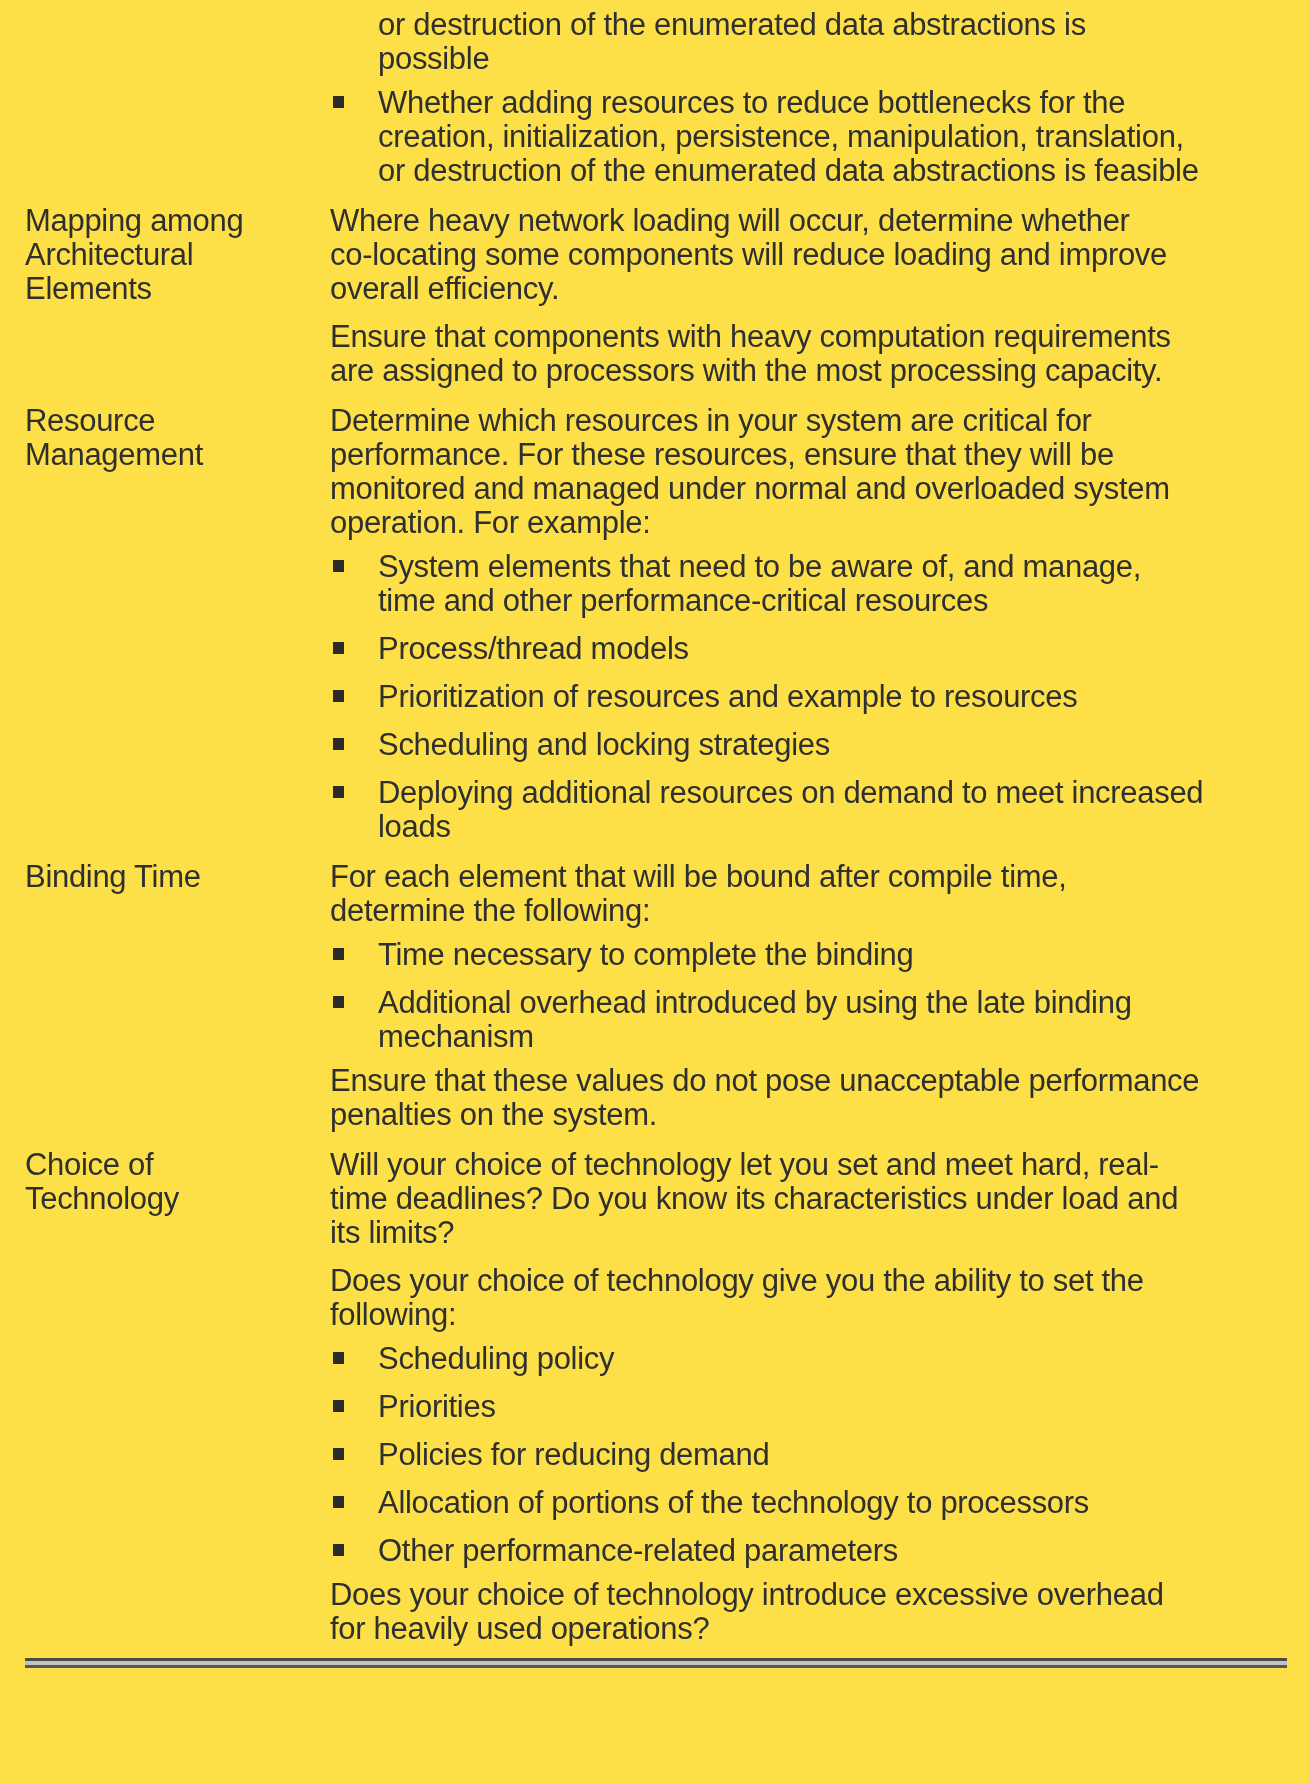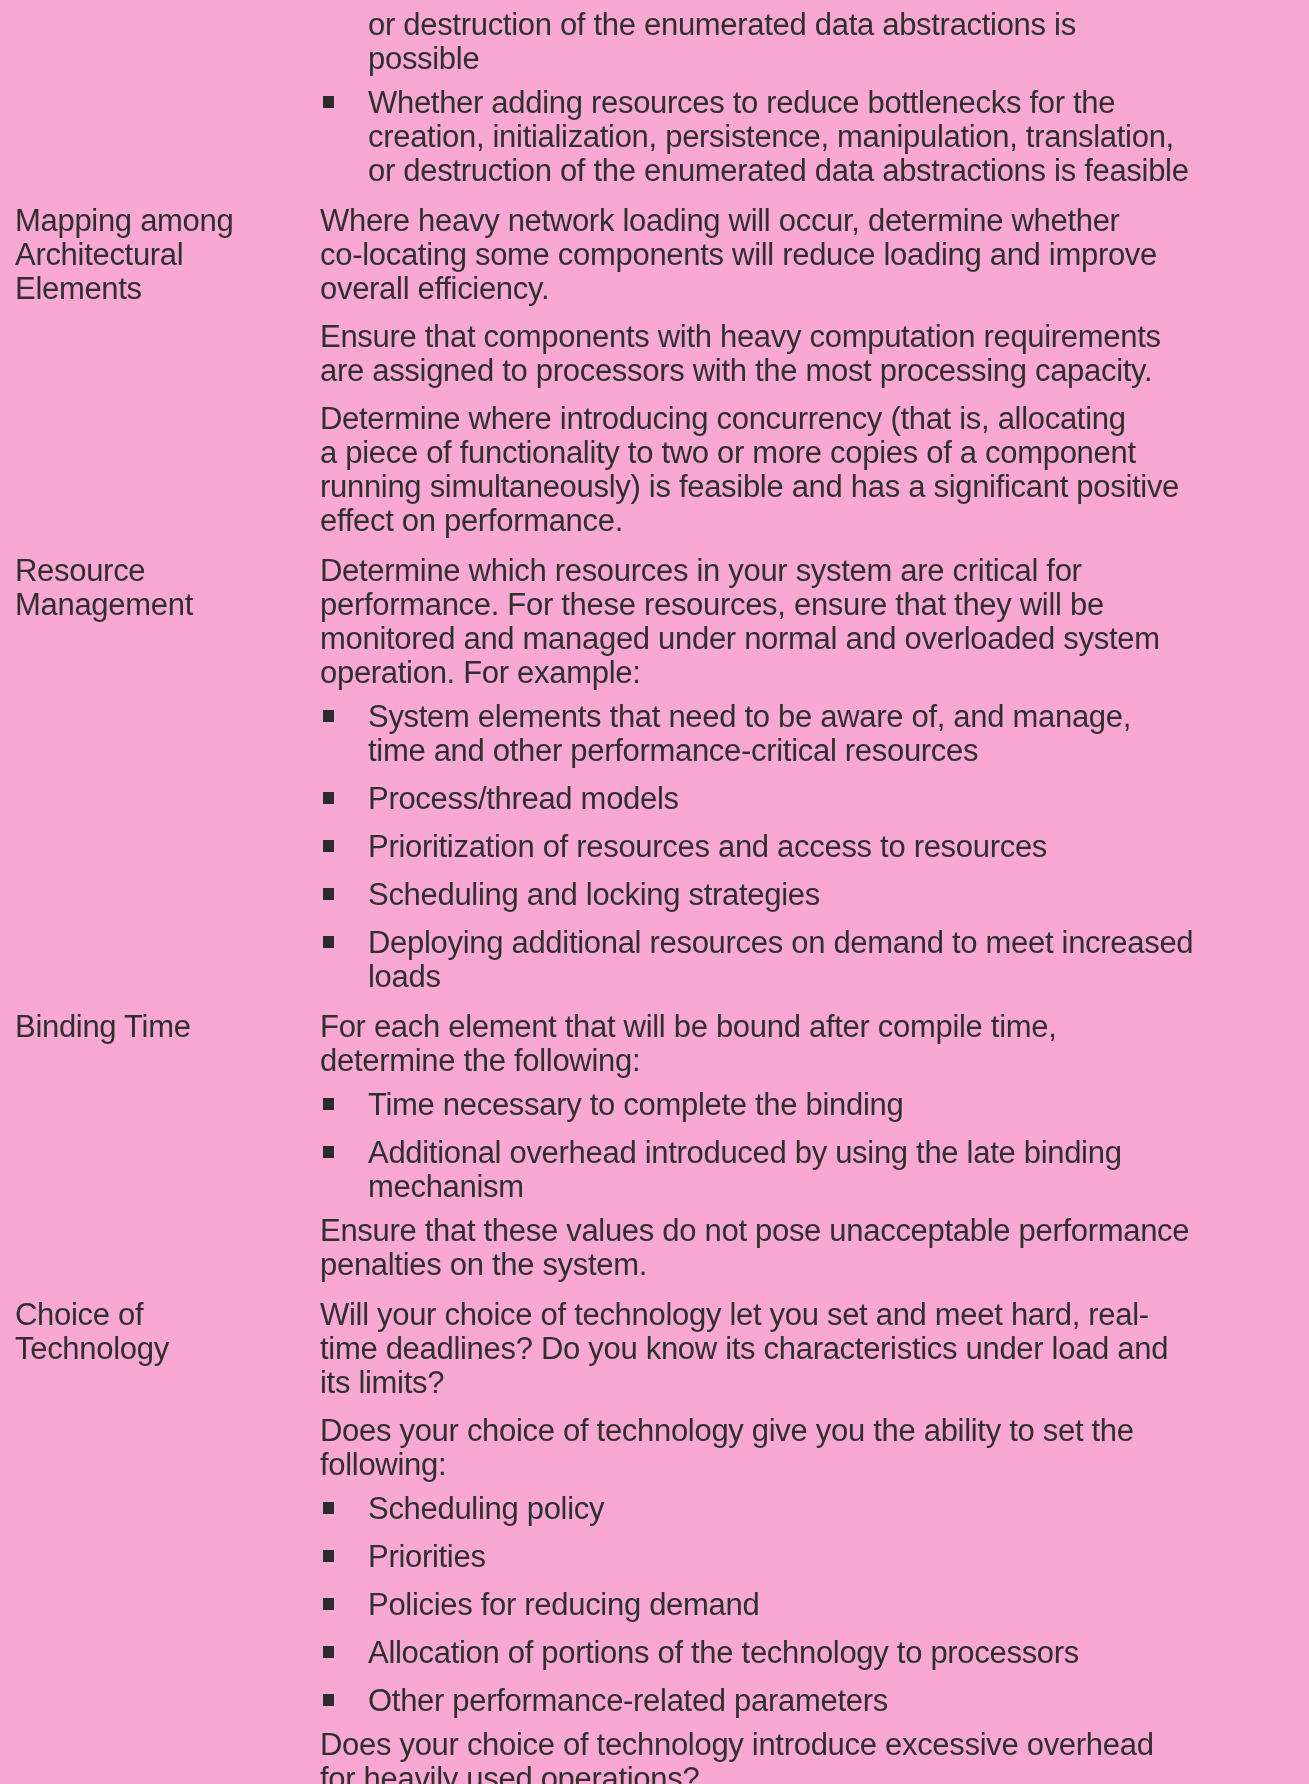--- a/index.html
+++ b/index.html
@@ -4,23 +4,23 @@
 <style>
   html, body {
     margin: 0;
     padding: 0;
     background: #ffffff;
   }
   .page {
     position: relative;
     width: 1309px;
     height: 1784px;
-    background: #f9a8d4;
+    background: #fde047;
     box-sizing: border-box;
-    padding-left: 15px;
+    padding-left: 25px;
     overflow: hidden;
     font-family: "Liberation Sans", "DejaVu Sans", sans-serif;
     font-size: 31px;
     line-height: 34px;
     letter-spacing: -0.3px;
     color: #2f2f2f;
     filter: blur(0.3px);
   }
   .table { width: 1270px; }
   .row {
@@ -91,26 +91,20 @@
         <div class="content-cell">
           <div class="blk para">
             <span class="txt">Where heavy network loading will occur, determine whether
 co-locating some components will reduce loading and improve
 overall efficiency.</span>
           </div>
           <div class="blk para">
             <span class="txt">Ensure that components with heavy computation requirements
 are assigned to processors with the most processing capacity.</span>
           </div>
-          <div class="blk para">
-            <span class="txt">Determine where introducing concurrency (that is, allocating
-a piece of functionality to two or more copies of a component
-running simultaneously) is feasible and has a significant positive
-effect on performance.</span>
-          </div>
         </div>
       </div>
       <div class="row">
         <div class="label-cell">Resource
 Management</div>
         <div class="content-cell">
           <div class="blk para">
             <span class="txt">Determine which resources in your system are critical for
 performance. For these resources, ensure that they will be
 monitored and managed under normal and overloaded system
@@ -120,21 +114,21 @@
             <span class="marker"></span>
             <span class="txt">System elements that need to be aware of, and manage,
 time and other performance-critical resources</span>
           </div>
           <div class="blk bullet">
             <span class="marker"></span>
             <span class="txt">Process/thread models</span>
           </div>
           <div class="blk bullet">
             <span class="marker"></span>
-            <span class="txt">Prioritization of resources and access to resources</span>
+            <span class="txt">Prioritization of resources and example to resources</span>
           </div>
           <div class="blk bullet">
             <span class="marker"></span>
             <span class="txt">Scheduling and locking strategies</span>
           </div>
           <div class="blk bullet">
             <span class="marker"></span>
             <span class="txt">Deploying additional resources on demand to meet increased
 loads</span>
           </div>

